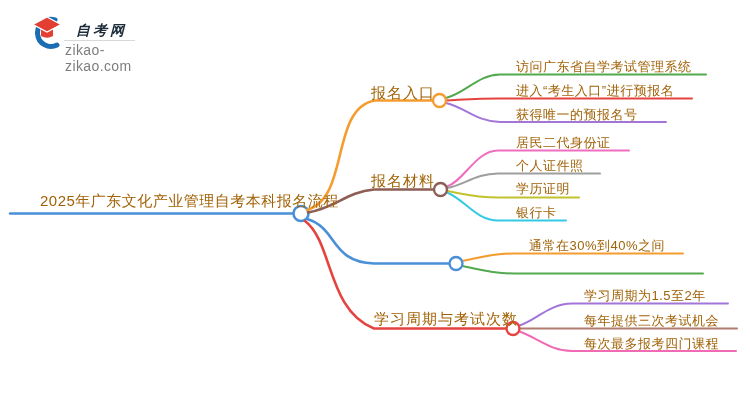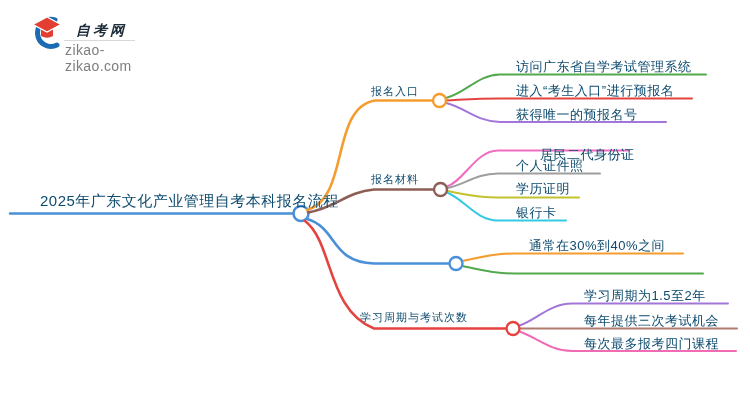--- a/index.html
+++ b/index.html
@@ -1,22 +1,22 @@
 <!DOCTYPE html>
 <html><head>
 <meta charset="utf-8">
 <style>
   html,body{margin:0;padding:0;background:#fff;}
   .page{
     position:relative;width:750px;height:410px;background:#ffffff;
     font-family:"Liberation Sans","DejaVu Sans",sans-serif;overflow:hidden;
   }
-  .label{position:absolute;white-space:nowrap;color:#0c4a6e;}
+  .label{position:absolute;white-space:nowrap;color:#a16207;}
   .root-label{font-size:15px;letter-spacing:0.5px;}
-  .branch-label{font-size:11px;letter-spacing:1px;}
+  .branch-label{font-size:15px;letter-spacing:1px;}
   .leaf-label{font-size:13px;letter-spacing:0.5px;}
   .mindmap-svg{position:absolute;left:0;top:0;}
   .logo{position:absolute;left:0;top:0;width:150px;height:60px;}
   .logo-icon{position:absolute;left:30px;top:16px;}
   .site-name{position:absolute;left:76px;top:22px;font-size:14px;font-weight:bold;
     color:#1c2b39;letter-spacing:3px;font-style:italic;}
   .logo-divider{position:absolute;left:64px;top:39.5px;width:71px;height:1px;background:#d8d8d8;}
   .site-domain{position:absolute;left:65px;top:42px;font-size:14px;color:#7e7e7e;letter-spacing:0.4px;}
 </style>
 </head>
@@ -66,25 +66,25 @@
   </svg>
 
   <div class="label root-label" style="left:13px;top:192px;margin-left:27px;">2025年广东文化产业管理自考本科报名流程</div>
 
   <div class="label branch-label" style="left:371px;top:84px;">报名入口</div>
   <div class="label leaf-label" style="left:516px;top:58px;">访问广东省自学考试管理系统</div>
   <div class="label leaf-label" style="left:516px;top:82px;">进入“考生入口”进行预报名</div>
   <div class="label leaf-label" style="left:516px;top:106px;">获得唯一的预报名号</div>
 
   <div class="label branch-label" style="left:371px;top:172px;">报名材料</div>
-  <div class="label leaf-label" style="left:540px;top:134px;margin-top:12px;">居民二代身份证</div>
+  <div class="label leaf-label" style="left:516px;top:134px;">居民二代身份证</div>
   <div class="label leaf-label" style="left:516px;top:157px;">个人证件照</div>
   <div class="label leaf-label" style="left:516px;top:180px;">学历证明</div>
   <div class="label leaf-label" style="left:516px;top:204px;">银行卡</div>
 
   <div class="label leaf-label" style="left:529px;top:237px;">通常在30%到40%之间</div>
 
-  <div class="label branch-label" style="left:360px;top:310px;font-family:Liberation Mono, monospace;">学习周期与考试次数</div>
+  <div class="label branch-label" style="left:374px;top:310px;font-family:Liberation Mono, monospace;">学习周期与考试次数</div>
   <div class="label leaf-label" style="left:584px;top:287px;">学习周期为1.5至2年</div>
   <div class="label leaf-label" style="left:584px;top:312px;">每年提供三次考试机会</div>
   <div class="label leaf-label" style="left:584px;top:335px;">每次最多报考四门课程</div>
 
 </div>
 
 </body></html>

